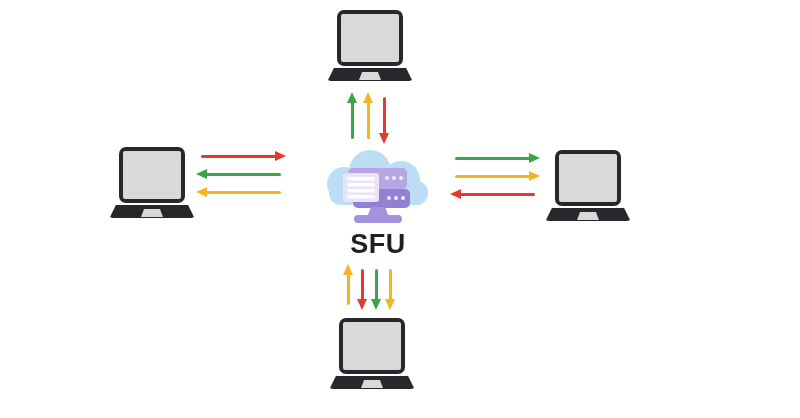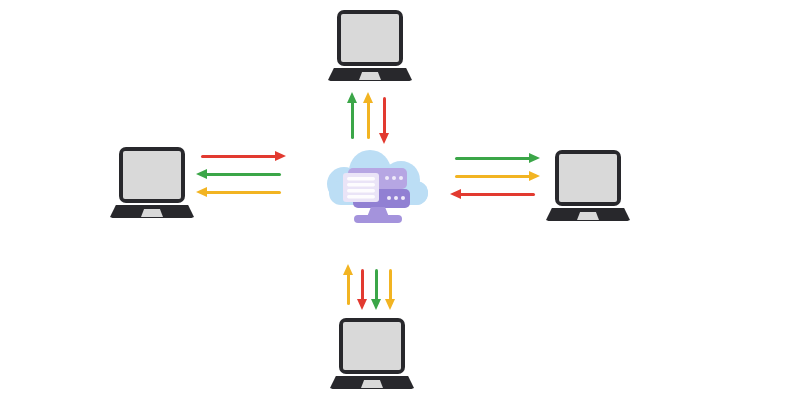--- a/index.html
+++ b/index.html
@@ -185,15 +185,16 @@
       <g style="fill:var(--server-panel-stripe)">
         <rect x="24" y="27" width="28" height="3.4" rx="1.7"></rect>
         <rect x="24" y="33" width="28" height="3.4" rx="1.7"></rect>
         <rect x="24" y="39" width="28" height="3.4" rx="1.7"></rect>
         <rect x="24" y="45" width="28" height="3.4" rx="1.7"></rect>
       </g>
 
       <path d="M48 57 L62 57 L66 67 L44 67 Z" style="fill:var(--server-purple-stand)"></path>
       <rect x="31" y="65" width="48" height="8" rx="4" style="fill:var(--server-purple-stand)"></rect>
     </svg>
+    <div class="sfu-label">SFU</div>
   </div>
 
 </div>
 
 </body></html>

